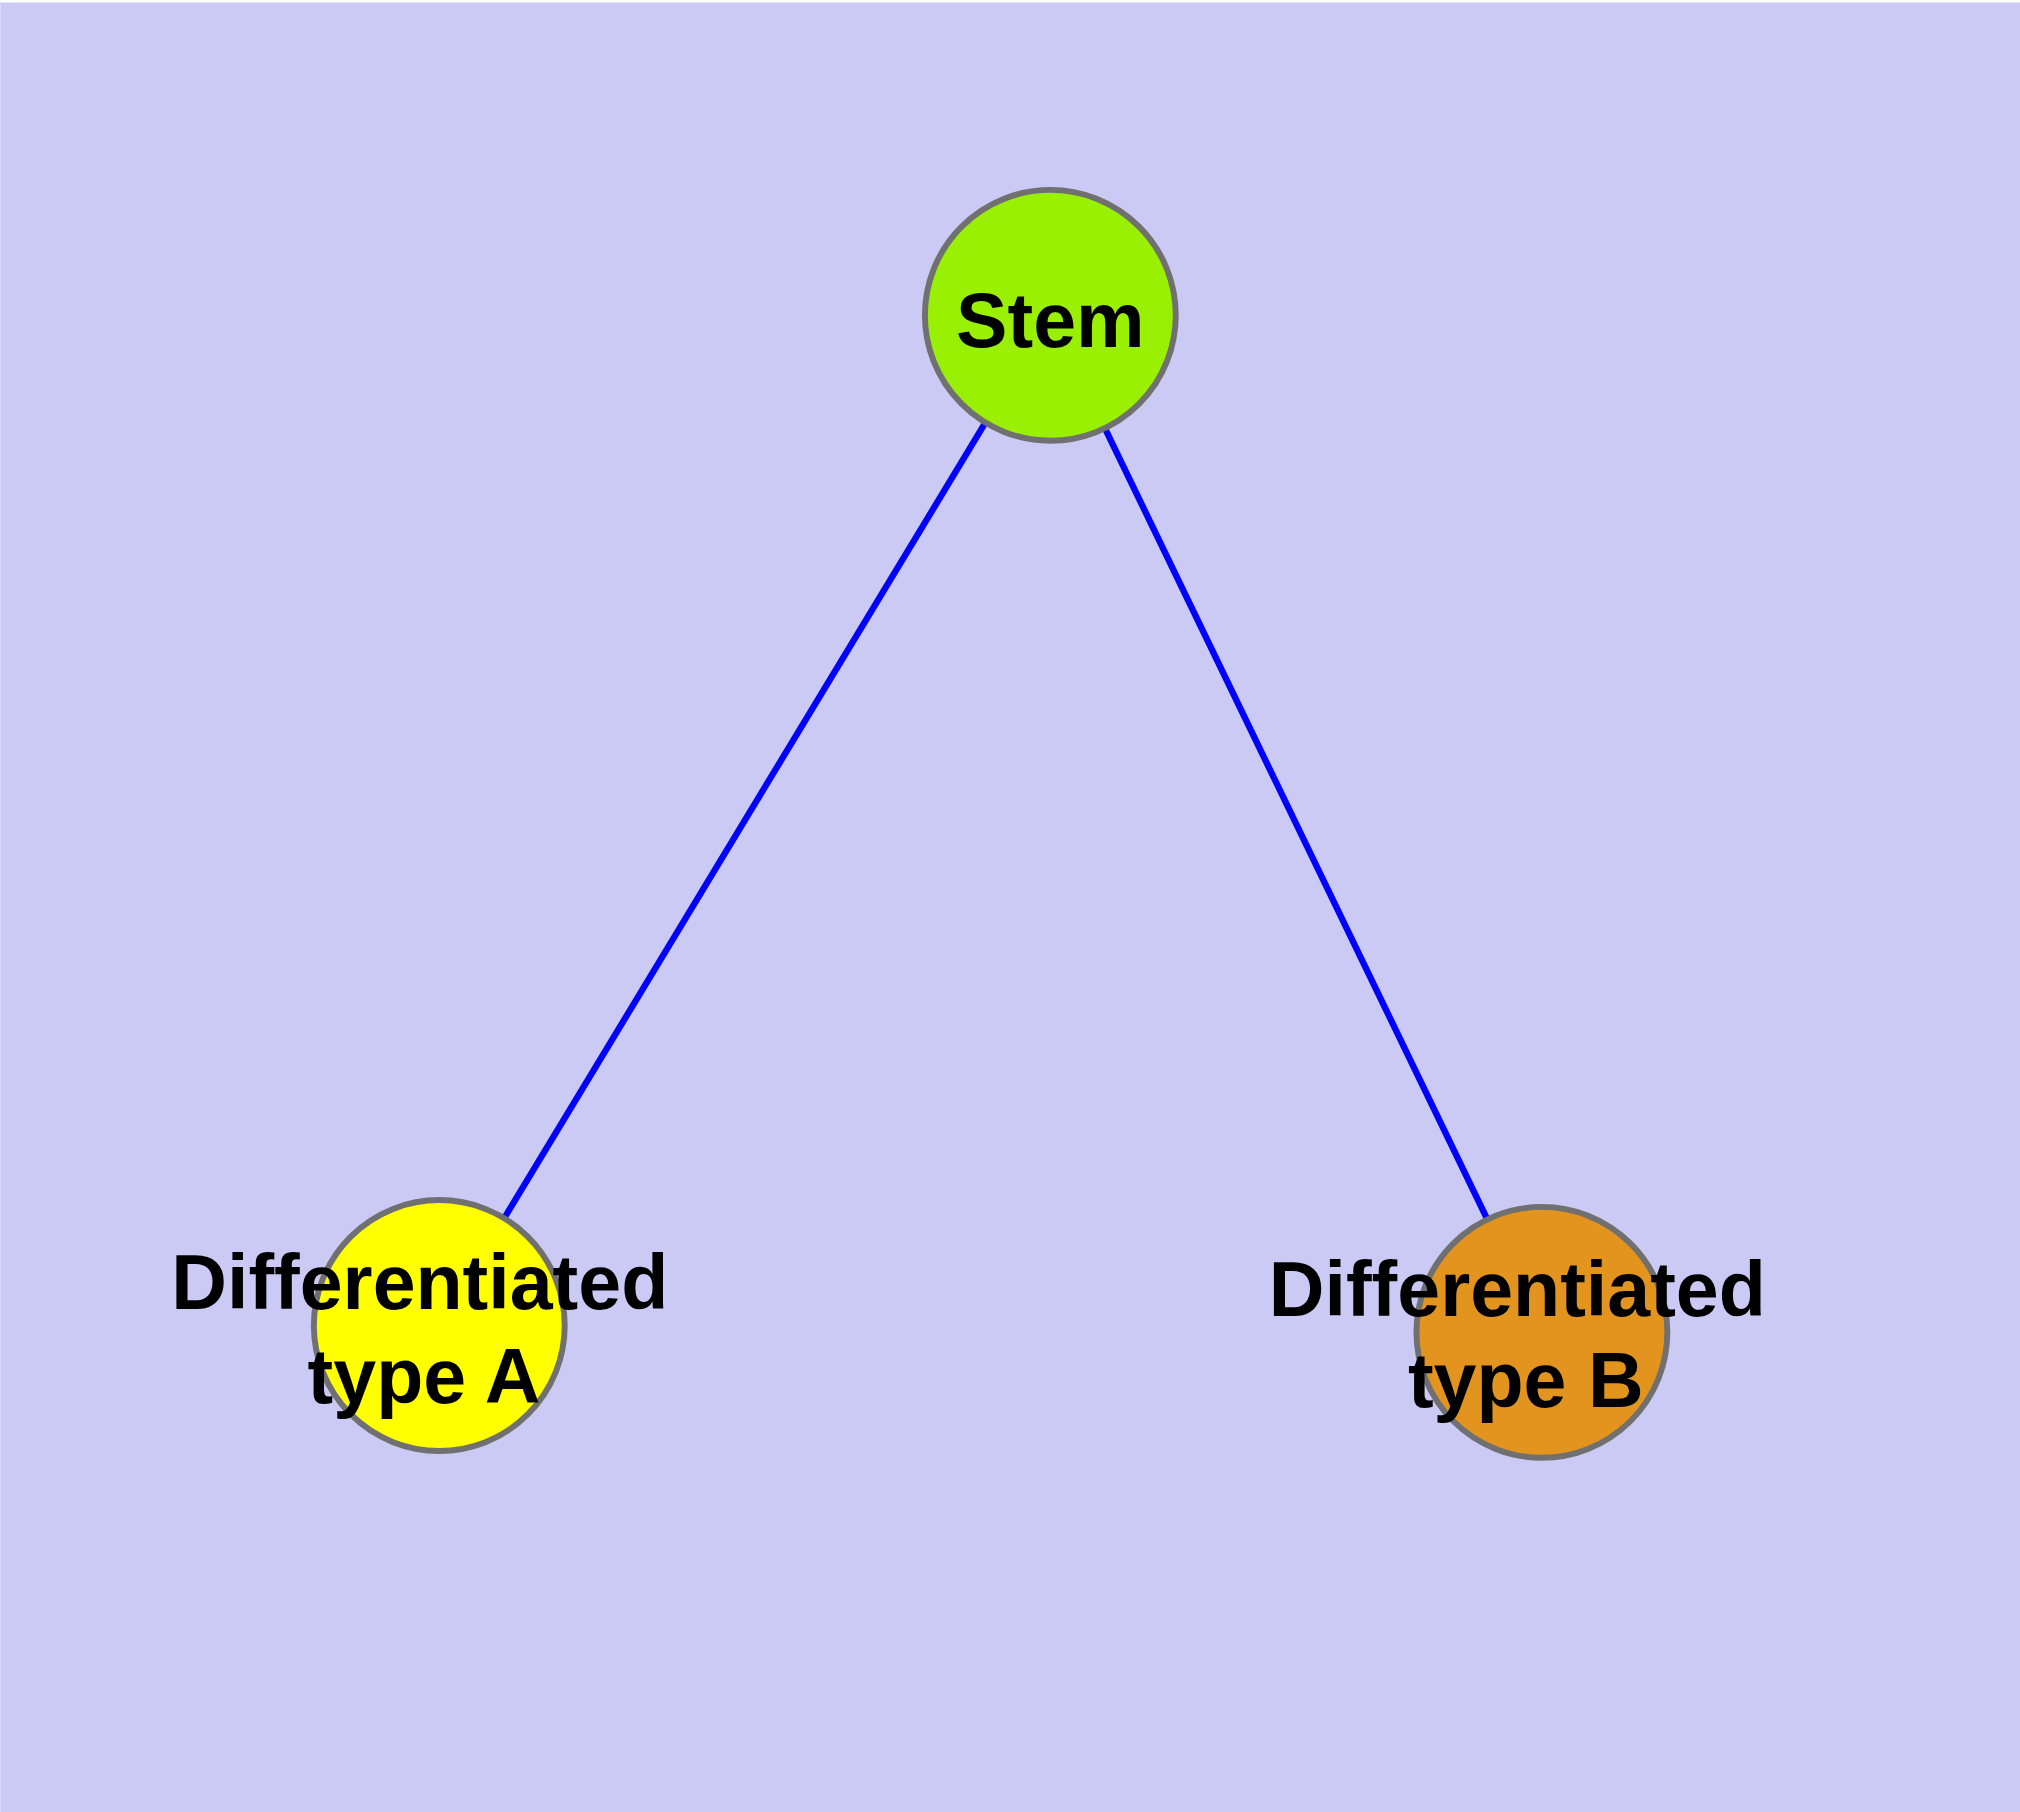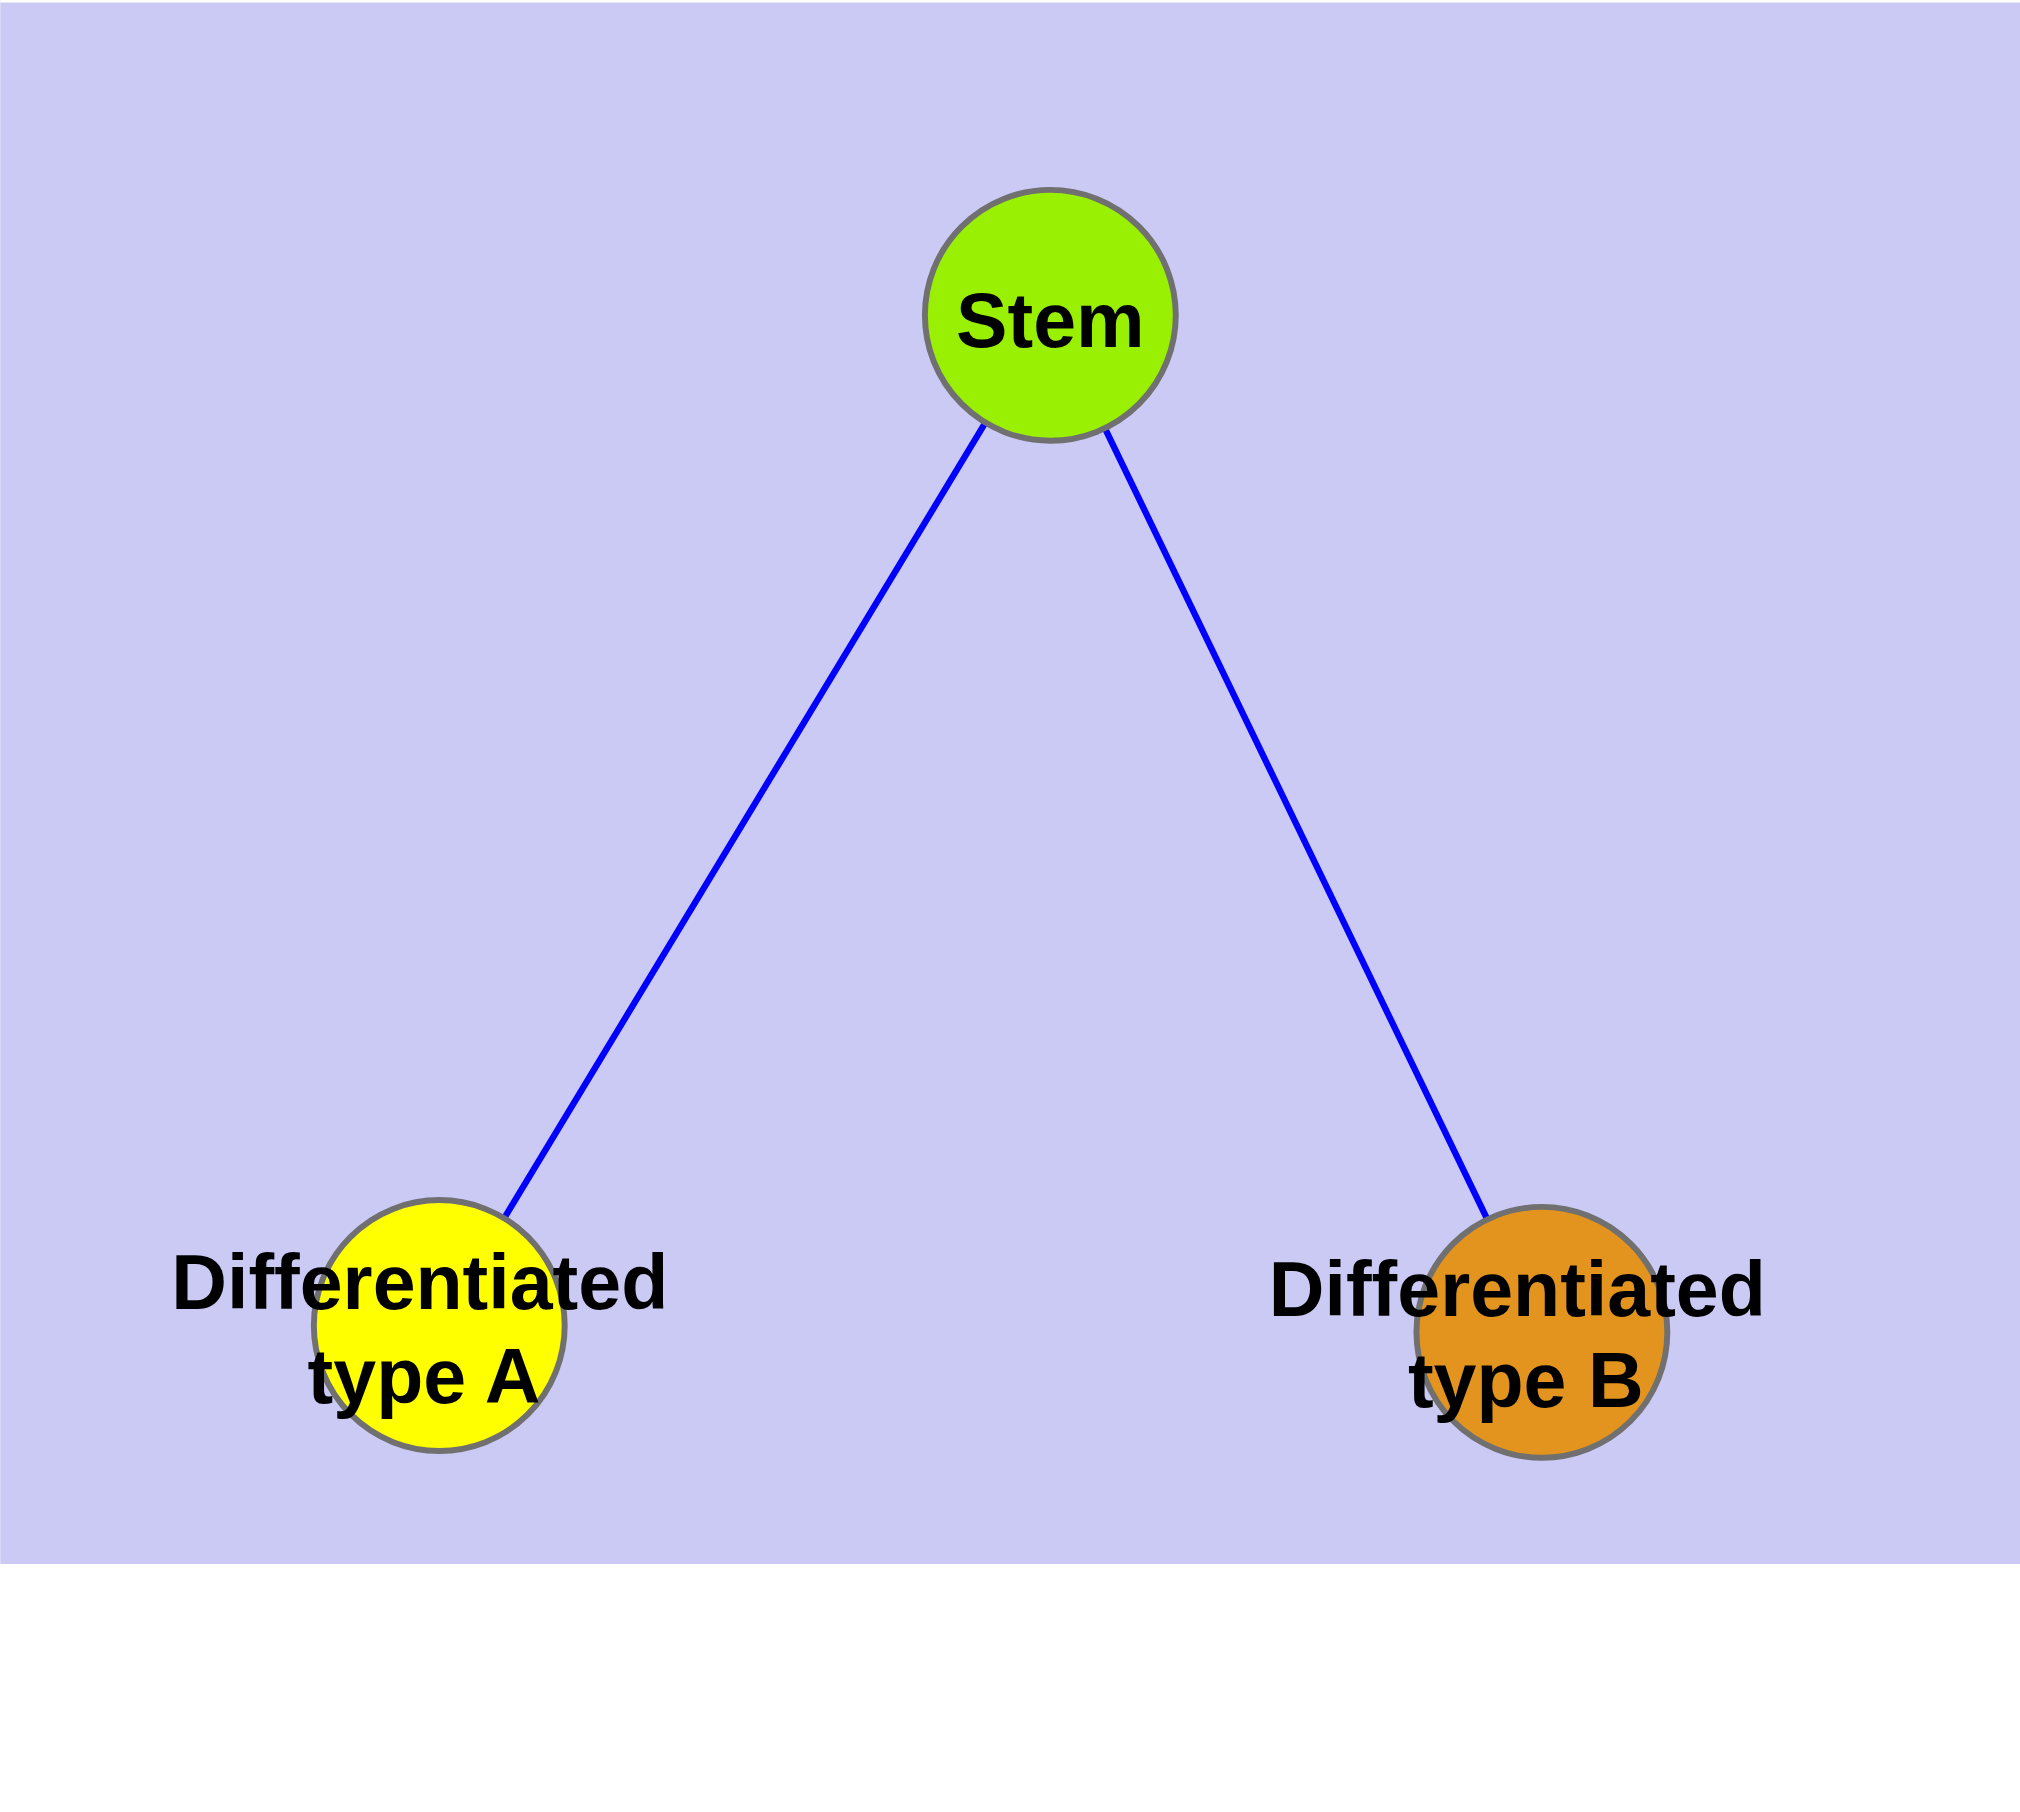--- a/index.html
+++ b/index.html
@@ -1,20 +1,20 @@
 <!DOCTYPE html>
 <html style="font-size:13.6px"><head>
 <meta charset="utf-8">
 <style>
   html, body { margin: 0; padding: 0; }
   body { background: #ffffff; }
   .screen {
     position: relative;
     width: 2021px;
-    height: 1564px;
+    height: 1812px;
     overflow: hidden;
   }
   svg { display: block; }
   .node-label {
     font-family: "Liberation Sans", sans-serif;
     font-weight: bold;
     font-size: 91px;
     text-anchor: middle;
   }
 </style>

